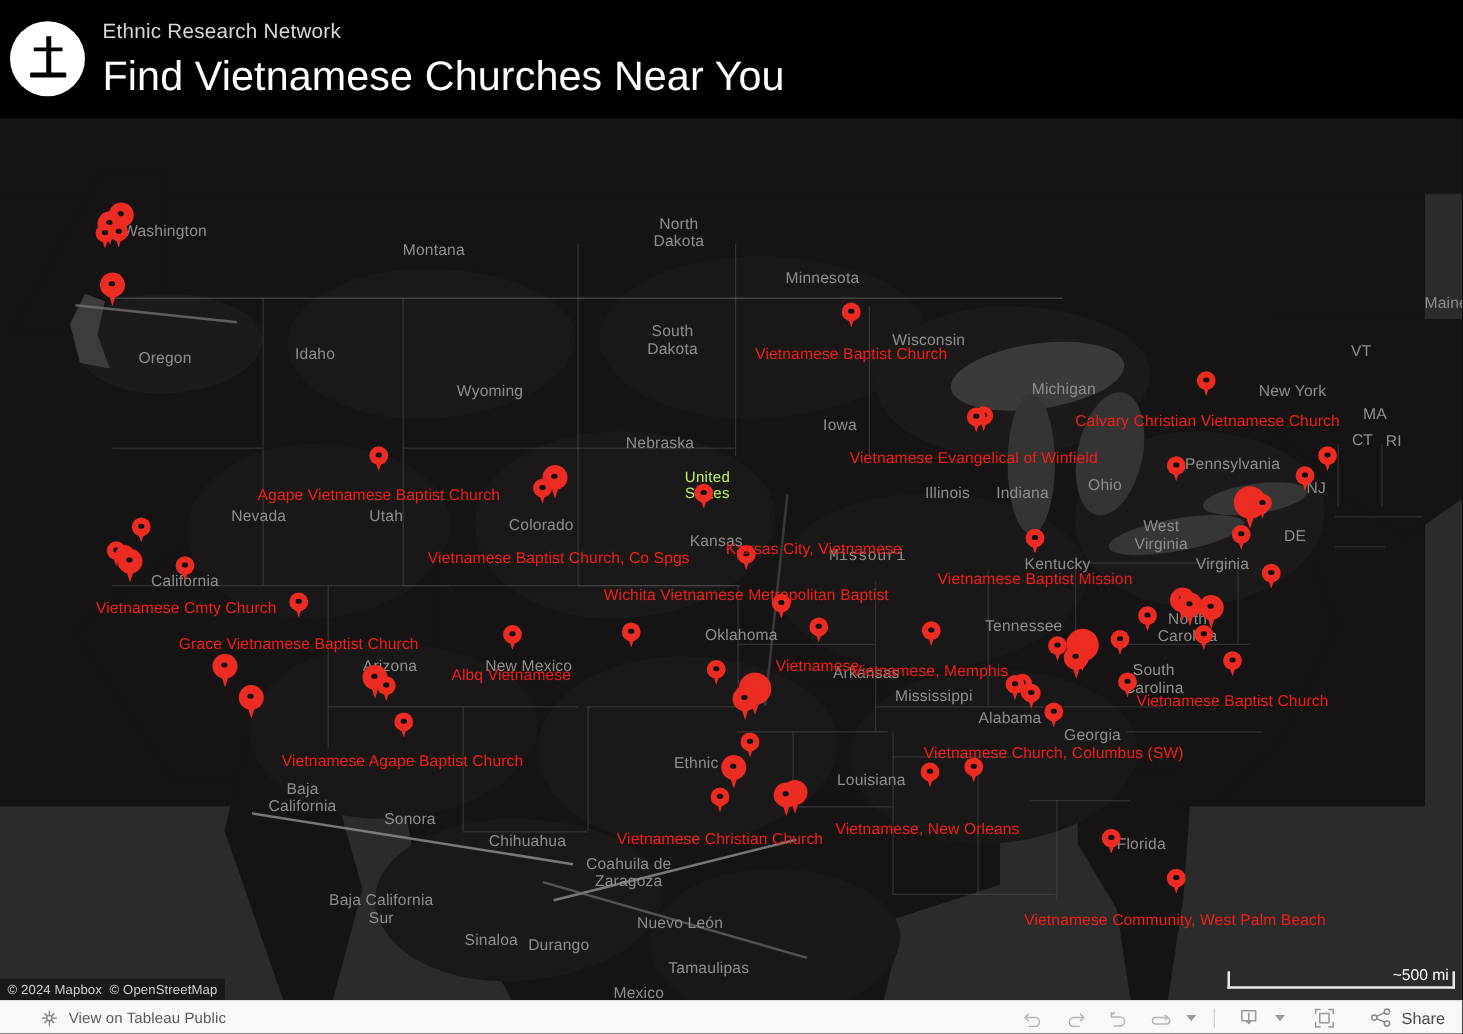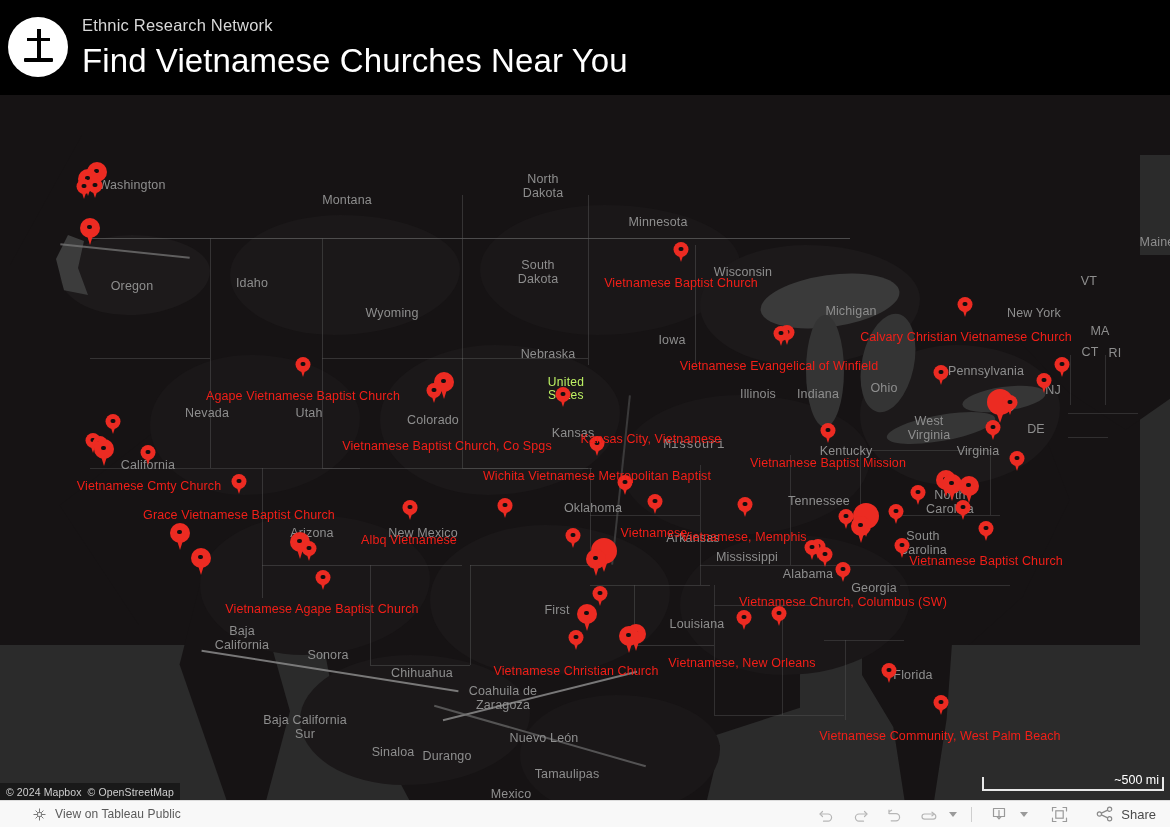--- a/index.html
+++ b/index.html
@@ -298,21 +298,21 @@
           <div class="state-label" style="left: 1034px; top: 218px;">New York</div>
           <div class="state-label" style="left: 1157px; top: 147px;">Maine</div>
           <div class="state-label" style="left: 1089px; top: 186px;">VT</div>
           <div class="state-label" style="left: 1100px; top: 236px;">MA</div>
           <div class="state-label" style="left: 1090px; top: 257px;">CT</div>
           <div class="state-label" style="left: 1115px; top: 258px;">RI</div>
           <div class="state-label" style="left: 1053px; top: 295px;">NJ</div>
           <div class="state-label" style="left: 1005px; top: 312px;">MD</div>
           <div class="state-label" style="left: 1036px; top: 334px;">DE</div>
           <div class="state-label" style="left: 392px; top: 218px;">Wyoming</div>
-          <div class="state-label" style="left: 548px; top: 259px;">Nebraska</div>
+          <div class="state-label" style="left: 528px; top: 259px;">Nebraska</div>
           <div class="state-label" style="left: 672px; top: 245px;">Iowa</div>
           <div class="state-label" style="left: 758px; top: 299px;">Illinois</div>
           <div class="state-label" style="left: 818px; top: 299px;">Indiana</div>
           <div class="state-label" style="left: 884px; top: 293px;">Ohio</div>
           <div class="state-label" style="left: 986px; top: 276px;">Pennsylvania</div>
           <div class="state-label country" style="left: 566px; top: 294px;">United<br>States</div>
           <div class="state-label" style="left: 207px; top: 318px;">Nevada</div>
           <div class="state-label" style="left: 309px; top: 318px;">Utah</div>
           <div class="state-label" style="left: 433px; top: 325px;">Colorado</div>
           <div class="state-label" style="left: 573px; top: 338px;">Kansas</div>
@@ -324,21 +324,21 @@
           <div class="state-label" style="left: 312px; top: 438px;">Arizona</div>
           <div class="state-label" style="left: 423px; top: 438px;">New Mexico</div>
           <div class="state-label" style="left: 593px; top: 413px;">Oklahoma</div>
           <div class="state-label" style="left: 693px; top: 431px; margin-top: 12px;">Arkansas</div>
           <div class="state-label" style="left: 819px; top: 406px;">Tennessee</div>
           <div class="state-label" style="left: 950px; top: 407px;">North<br>Carolina</div>
           <div class="state-label" style="left: 923px; top: 448px;">South<br>Carolina</div>
           <div class="state-label" style="left: 747px; top: 462px;">Mississippi</div>
           <div class="state-label" style="left: 808px; top: 479px;">Alabama</div>
           <div class="state-label" style="left: 874px; top: 493px;">Georgia</div>
-          <div class="state-label" style="left: 557px; top: 515px;">First</div>
+          <div class="state-label" style="left: 557px; top: 515px;">Ethnic</div>
           <div class="state-label" style="left: 697px; top: 529px;">Louisiana</div>
           <div class="state-label" style="left: 913px; top: 580px;">Florida</div>
           <div class="state-label" style="left: 242px; top: 543px;">Baja<br>California</div>
           <div class="state-label" style="left: 328px; top: 560px;">Sonora</div>
           <div class="state-label" style="left: 422px; top: 578px;">Chihuahua</div>
           <div class="state-label" style="left: 503px; top: 603px;">Coahuila de<br>Zaragoza</div>
           <div class="state-label" style="left: 305px; top: 632px;">Baja California<br>Sur</div>
           <div class="state-label" style="left: 544px; top: 643px;">Nuevo León</div>
           <div class="state-label" style="left: 393px; top: 657px;">Sinaloa</div>
           <div class="state-label" style="left: 447px; top: 661px;">Durango</div>

